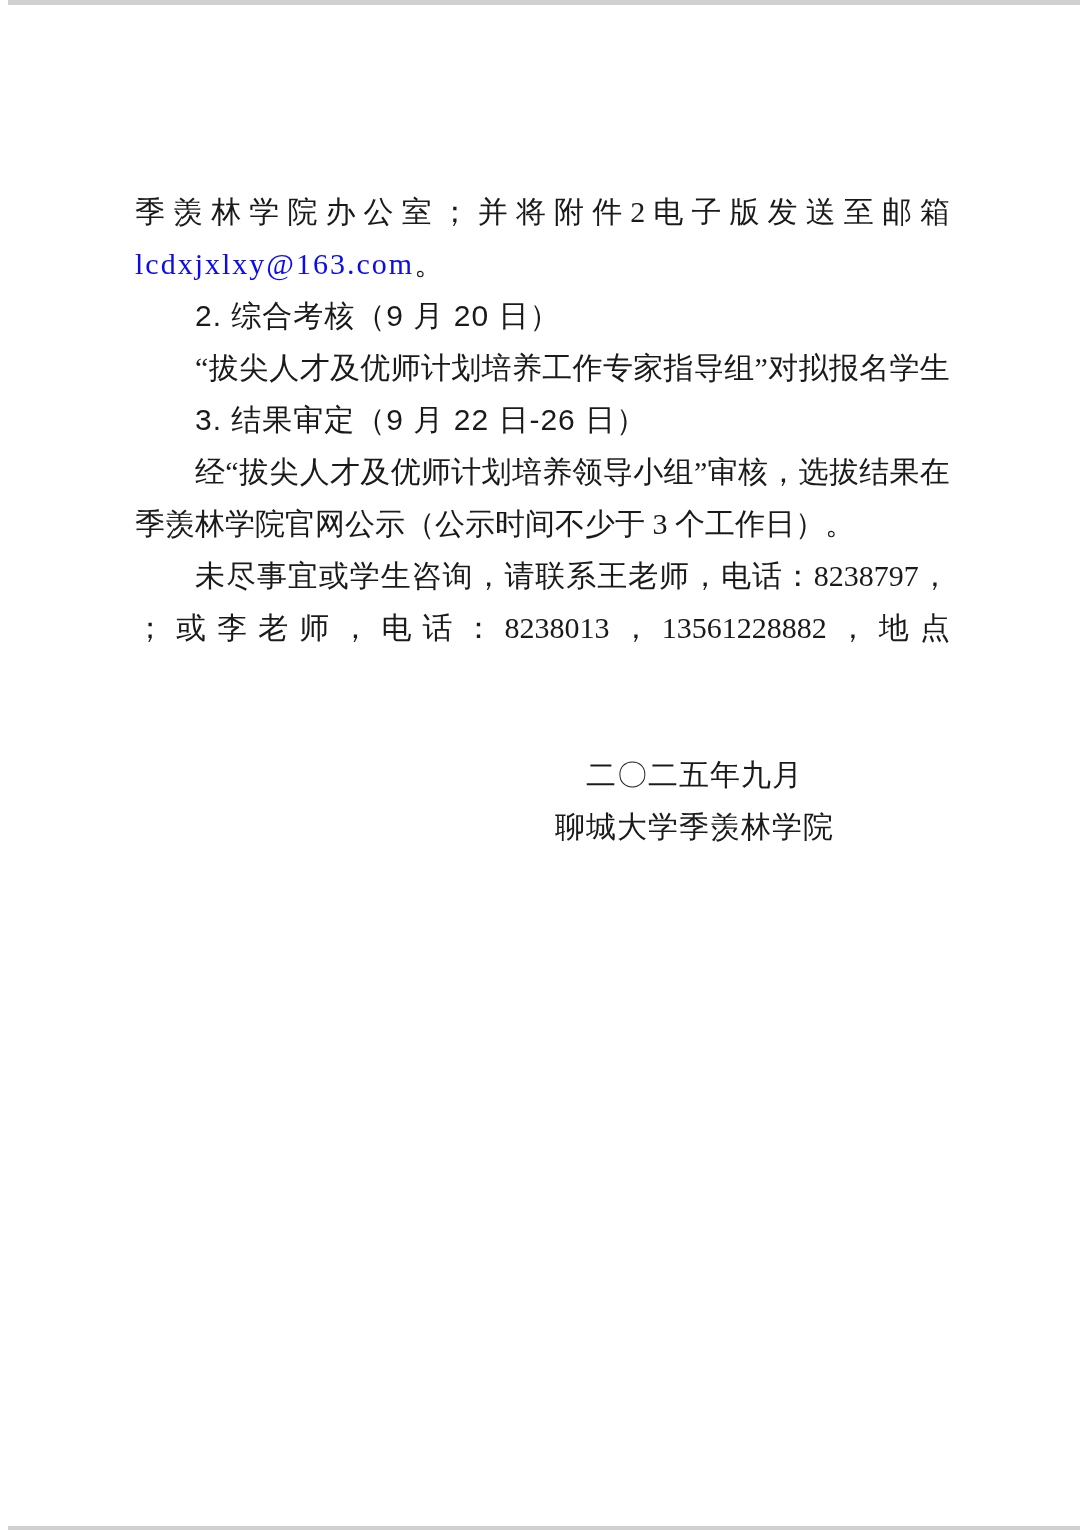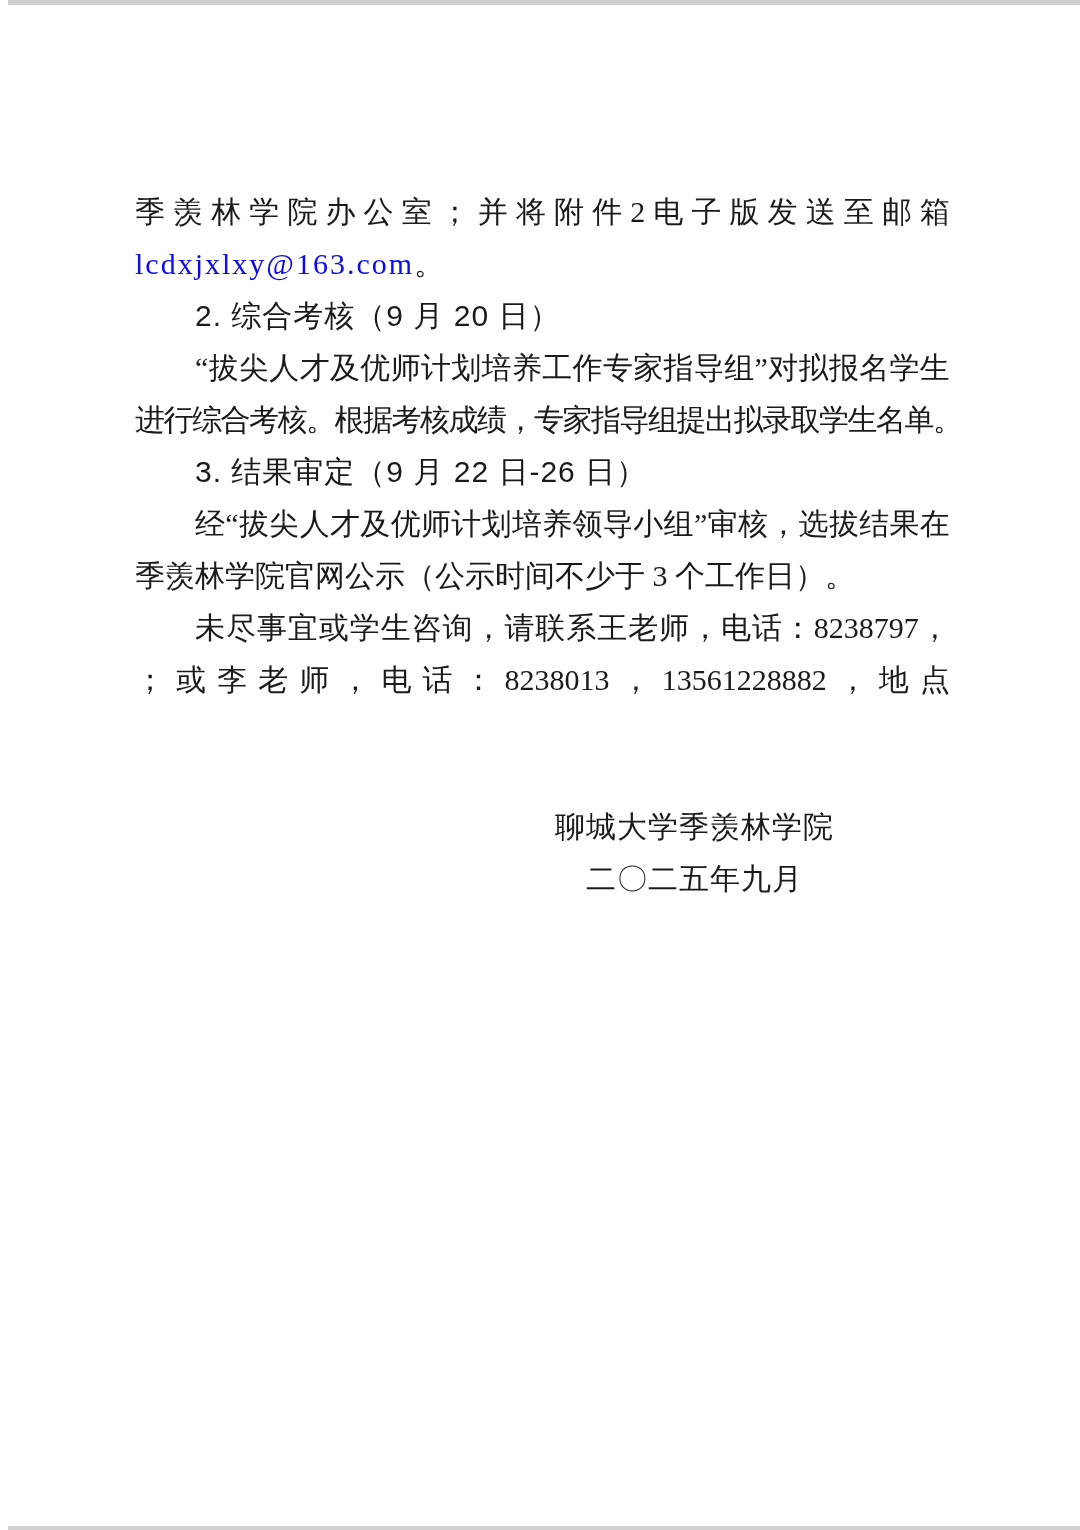--- a/index.html
+++ b/index.html
@@ -130,21 +130,20 @@
         <span>导</span>
         <span>组</span>
         <span>”</span>
         <span>对</span>
         <span>拟</span>
         <span>报</span>
         <span>名</span>
         <span>学</span>
         <span>生</span>
       </div>
-      <div class="doc-line tight">进行综合考核。根据考核成绩，专家指导组提出拟录取学生名单。</div>
       <div class="doc-line heading">3. 结果审定（9 月 22 日-26 日）</div>
       <div class="doc-line indent spread">
         <span>经</span>
         <span>“</span>
         <span>拔</span>
         <span>尖</span>
         <span>人</span>
         <span>才</span>
         <span>及</span>
         <span>优</span>
@@ -206,19 +205,19 @@
         <span>，</span>
         <span>13561228882</span>
         <span>，</span>
         <span>地</span>
         <span>点</span>
       </div>
     </div>
 
   <div class="signature-block">
     <div class="signature-inner">
+      <div class="signature-line">二〇二五年九月</div>
       <div class="signature-line">聊城大学季羡林学院</div>
-      <div class="signature-line">二〇二五年九月</div>
     </div>
   </div>
 </div>
 
 <div class="edge-bar bottom"></div>
 
 </body></html>

